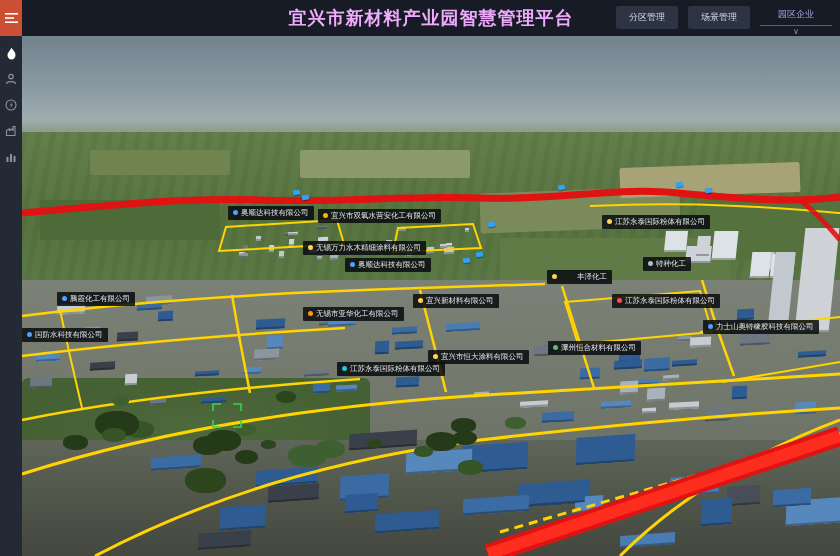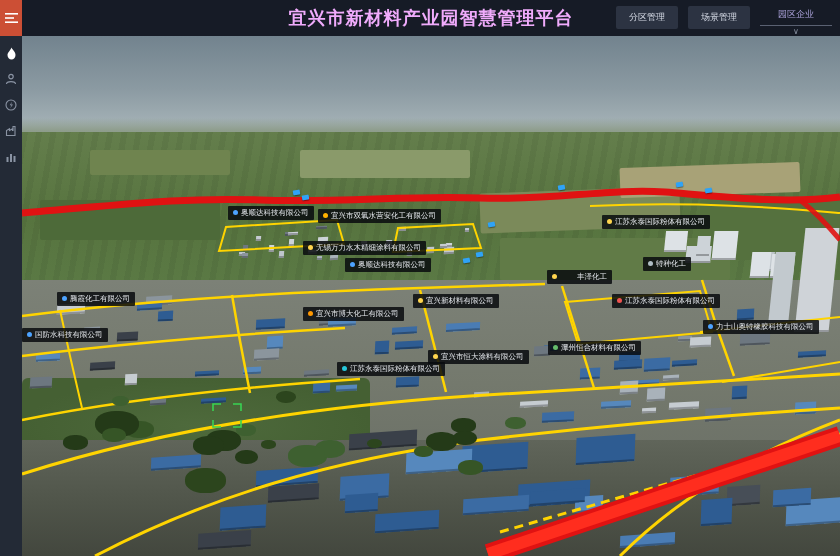--- a/index.html
+++ b/index.html
@@ -285,21 +285,21 @@
     <div class="mlabel" style="left: 22px; top: 328px;">
       <span class="dot" style="background: rgb(77, 163, 255);"></span>
       <span>国防水科技有限公司</span>
     </div>
     <div class="mlabel" style="left: 413px; top: 294px;">
       <span class="dot" style="background: rgb(255, 213, 79);"></span>
       <span>宜兴新材料有限公司</span>
     </div>
     <div class="mlabel" style="left: 303px; top: 307px;">
       <span class="dot" style="background: rgb(255, 152, 0);"></span>
-      <span>宜兴市博大化工有限公司</span>
+      <span>无锡市亚华化工有限公司</span>
     </div>
     <div class="mlabel" style="left: 612px; top: 294px;">
       <span class="dot" style="background: rgb(239, 83, 80);"></span>
       <span>江苏永泰国际粉体有限公司</span>
     </div>
     <div class="mlabel" style="left: 703px; top: 320px;">
       <span class="dot" style="background: rgb(77, 163, 255);"></span>
       <span>力士山奥特橡胶科技有限公司</span>
     </div>
     <div class="mlabel" style="left: 428px; top: 350px;">

